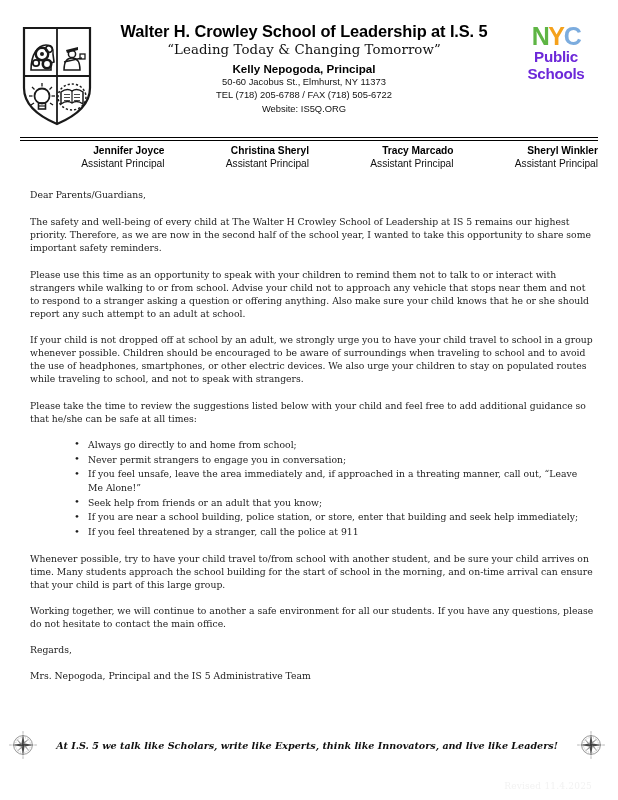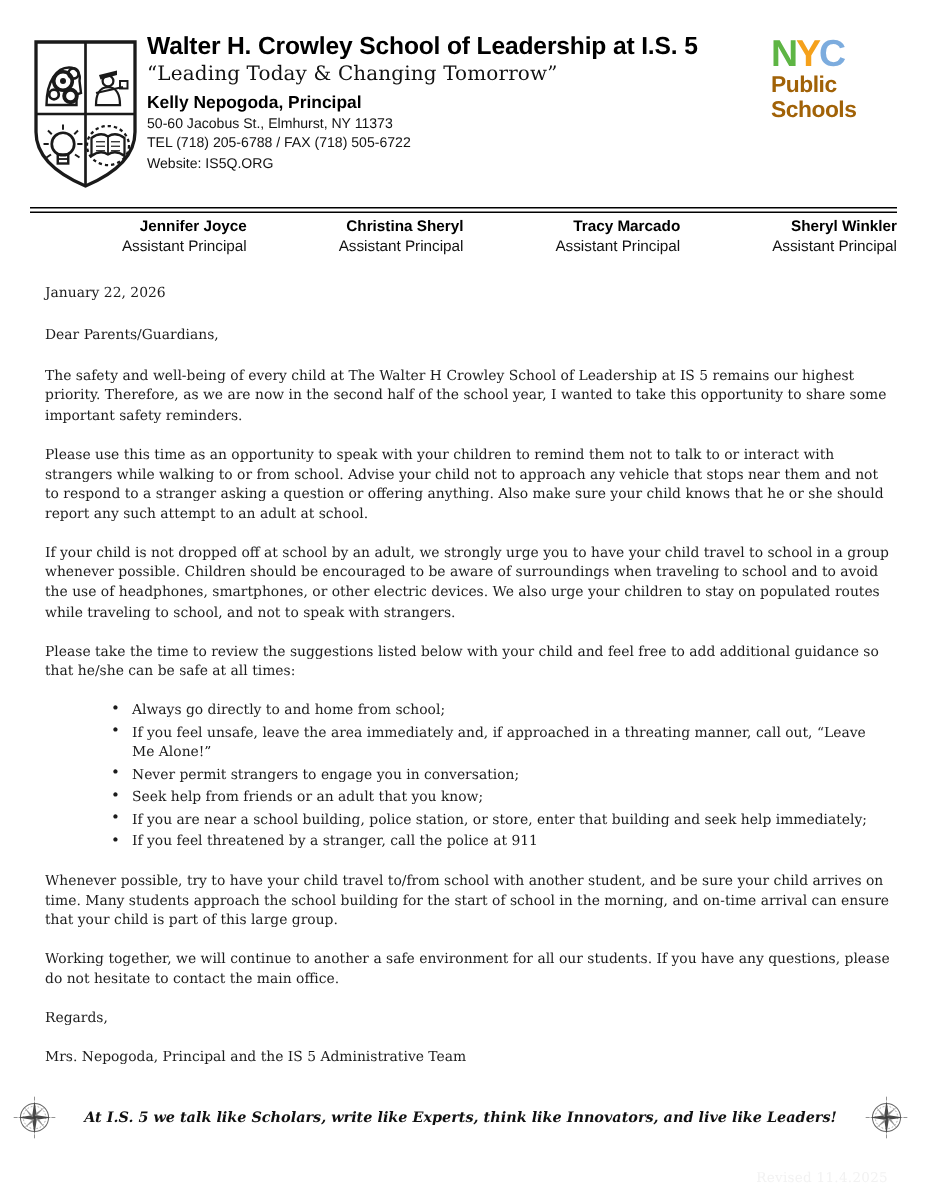--- a/index.html
+++ b/index.html
@@ -26,20 +26,21 @@
   }
 
   .crest {
     width: 74px;
     flex: 0 0 74px;
     margin-top: 2px;
   }
 
   .header-center {
     flex: 1 1 auto;
+    text-align: center;
     padding: 0 4px;
   }
 
   .school-name {
     font-family: "Liberation Sans", sans-serif;
     font-weight: bold;
     font-size: 16.4px;
     letter-spacing: -0.1px;
     line-height: 1.12;
     color: #000;
@@ -67,38 +68,38 @@
     font-family: "Liberation Sans", sans-serif;
     font-size: 9.4px;
     line-height: 1.42;
     color: #111;
   }
 
   .nyc-logo {
     flex: 0 0 84px;
     width: 84px;
     margin-top: 3px;
-    text-align: left;
+    text-align: center;
   }
   .nyc-letters {
     font-family: "Liberation Sans", sans-serif;
     font-weight: bold;
     font-size: 25px;
     letter-spacing: -1.4px;
     line-height: 0.92;
   }
   .nyc-n { color: #5EB544; }
   .nyc-y { color: #F5A11B; }
   .nyc-c { color: #7CACDE; }
   .nyc-sub {
     font-family: "Liberation Sans", sans-serif;
     font-weight: bold;
     font-size: 15.2px;
     line-height: 1.03;
-    color: #a16207;
+    color: #6d28d9;
     letter-spacing: -0.3px;
     margin-top: 1px;
   }
 
   
   .rule-double {
     margin: 5px 20px 0 20px;
     border-top: 1.4px solid #000;
     border-bottom: 1px solid #000;
     height: 2px;
@@ -281,32 +282,31 @@
     <div class="ap-title">Assistant Principal</div>
   </div>
   <div class="ap-cell">
     <div class="ap-name">Sheryl Winkler</div>
     <div class="ap-title">Assistant Principal</div>
   </div>
 </div>
 
 <div class="letter">
 
-  <div class="date">January 22, 2026</div>
   <div class="salutation">Dear Parents/Guardians,</div>
 
   <p>The safety and well-being of every child at The Walter H Crowley School of Leadership at IS 5 remains our highest priority.  Therefore, as we are now in the second half of the school year, I wanted to take this opportunity to share some important safety reminders.</p>
   <p>Please use this time as an opportunity to speak with your children to remind them not to talk to or interact with strangers while walking to or from school.  Advise your child not to approach any vehicle that stops near them and not to respond to a stranger asking a question or offering anything.  Also make sure your child knows that he or she should report any such attempt to an adult at school.</p>
   <p>If your child is not dropped off at school by an adult, we strongly urge you to have your child travel to school in a group whenever possible.  Children should be encouraged to be aware of surroundings when traveling to school and to avoid the use of headphones, smartphones, or other electric devices.  We also urge your children to stay on populated routes while traveling to school, and not to speak with strangers.</p>
   <p>Please take the time to review the suggestions listed below with your child and feel free to add additional guidance so that he/she can be safe at all times:</p>
 
   <ul class="safety">
     <li>Always go directly to and home from school;</li>
+    <li>Never permit strangers to engage you in conversation;</li>
     <li>If you feel unsafe, leave the area immediately and, if approached in a threating manner, call out, “Leave Me Alone!”</li>
-    <li>Never permit strangers to engage you in conversation;</li>
     <li>Seek help from friends or an adult that you know;</li>
     <li>If you are near a school building, police station, or store, enter that building and seek help immediately;</li>
     <li>If you feel threatened by a stranger, call the police at 911</li>
   </ul>
 
   <p>Whenever possible, try to have your child travel to/from school with another student, and be sure your child arrives on time.  Many students approach the school building for the start of school in the morning, and on-time arrival can ensure that your child is part of this large group.</p>
   <p>Working together, we will continue to another a safe environment for all our students.  If you have any questions, please do not hesitate to contact the main office.</p>
 
   <p class="sig-regards">Regards,</p>
   <p class="sig-line">Mrs. Nepogoda, Principal and the IS 5 Administrative Team</p>

